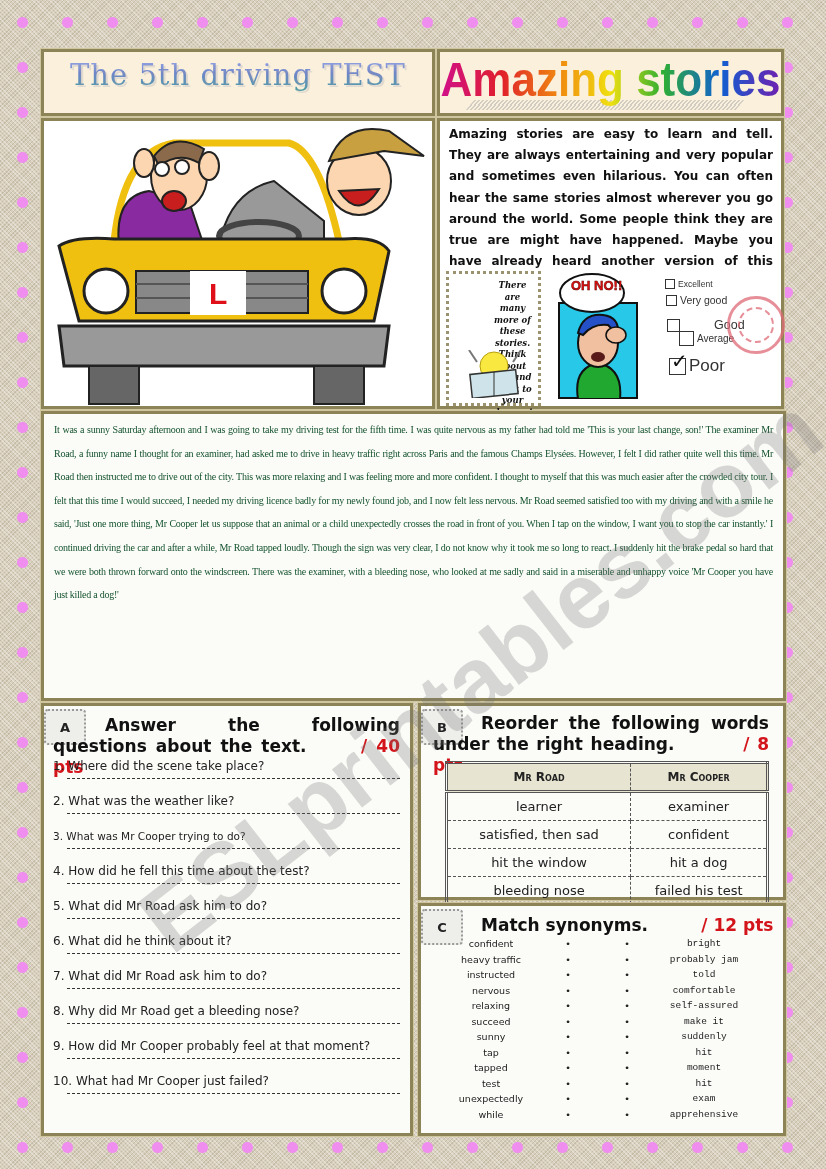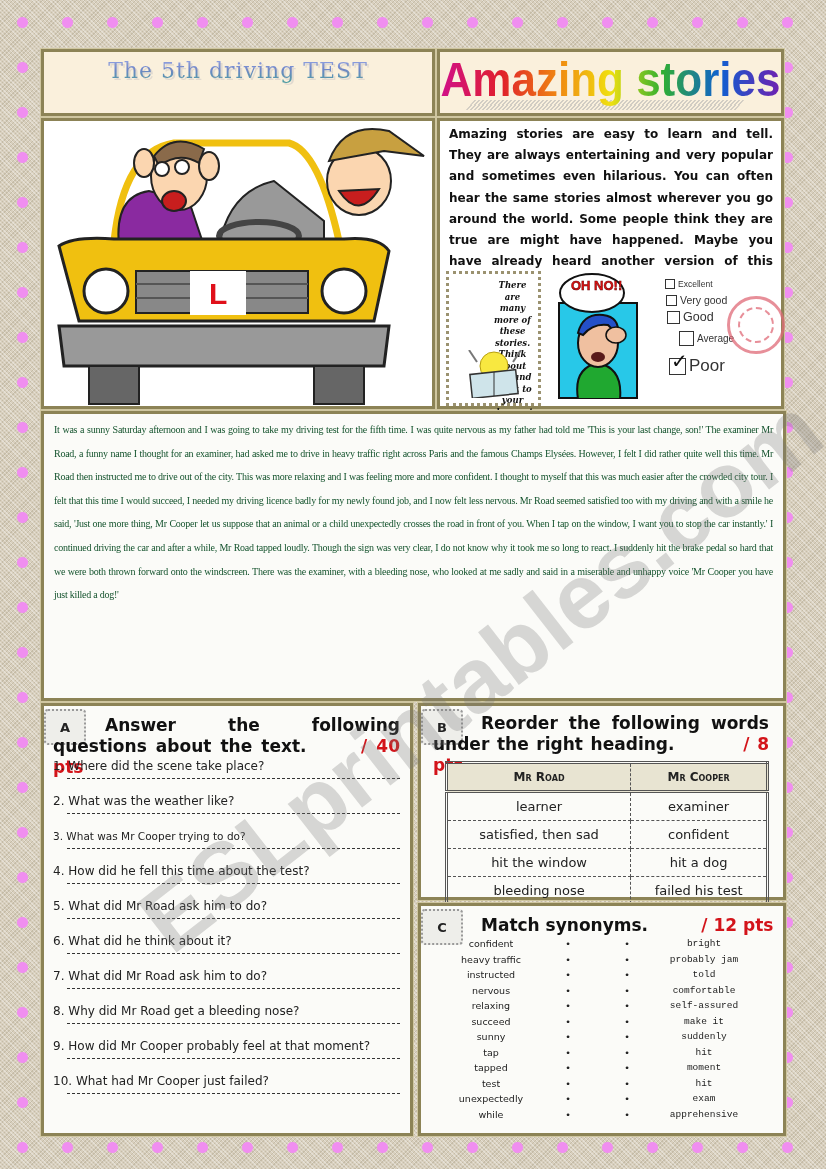--- a/index.html
+++ b/index.html
@@ -19,21 +19,21 @@
     border:3px solid #8c8356;
     outline:1px solid #cfc6a0;
     background:#fbfbf8;
   }
   .cream { background:#faf0dc; }
   
   #title-left { left:41px; top:49px; width:394px; height:67px; }
   #title-right { left:437px; top:49px; width:347px; height:67px; }
   .title-text {
     position:absolute; left:0; right:0; top:6px; text-align:center;
-    font-family:"DejaVu Serif", serif; font-size:22px; letter-spacing:1px;
+    font-family:"DejaVu Serif", serif; font-size:29px; letter-spacing:1px;
     color:#7e97cf;
     background:linear-gradient(180deg,#9aa8e6 0%, #6f86c9 45%, #4aa0a0 100%);
     -webkit-background-clip:text; background-clip:text; -webkit-text-fill-color:transparent;
     text-shadow: 2px 2px 0 rgba(150,150,170,0.25);
   }
   .title-right-text {
     position:absolute; left:0; right:0; top:2px; text-align:center;
     font-family:"Liberation Sans", sans-serif; font-weight:bold; font-size:44px;
     background:linear-gradient(90deg,#d0108a 0%, #e0202a 18%, #f08a10 35%, #f0e010 50%, #30b030 65%, #1060d0 82%, #7020b0 100%);
     -webkit-background-clip:text; background-clip:text; -webkit-text-fill-color:transparent;
@@ -204,21 +204,21 @@
   </div>
   <div class="rating">
     <div class="rating-item" style="left:0;top:3px;font-size:8.5px;">
       <span class="cb" style="width:8px;height:8px;"></span>
       <span>Excellent</span>
     </div>
     <div class="rating-item" style="left:1px;top:18px;font-size:10.5px;">
       <span class="cb" style="width:9px;height:9px;"></span>
       <span>Very good</span>
     </div>
-    <div class="rating-item" style="left:2px;top:34px;font-size:12.5px;">
+    <div class="rating-item" style="left:2px;top:42px;font-size:12.5px;gap:31px;">
       <span class="cb" style="width:11px;height:11px;"></span>
       <span>Good</span>
     </div>
     <div class="rating-item" style="left:14px;top:55px;font-size:10px;">
       <span class="cb" style="width:13px;height:13px;"></span>
       <span>Average</span>
     </div>
     <div class="rating-item" style="left:4px;top:80px;font-size:17px;">
       <span class="cb" style="width:15px;height:15px;">
         <span style="position:absolute;left:1px;top:-10px;font-size:20px;color:#111;">✓</span>

